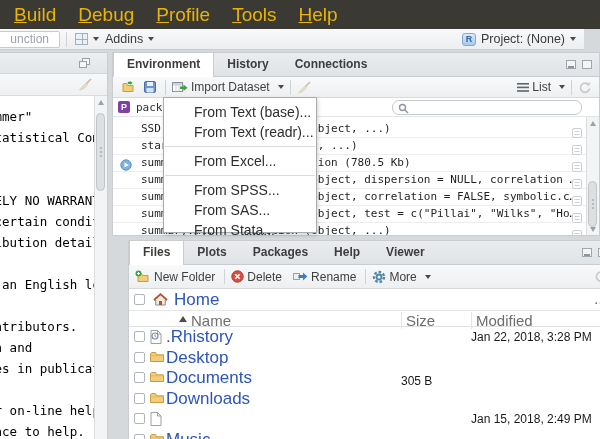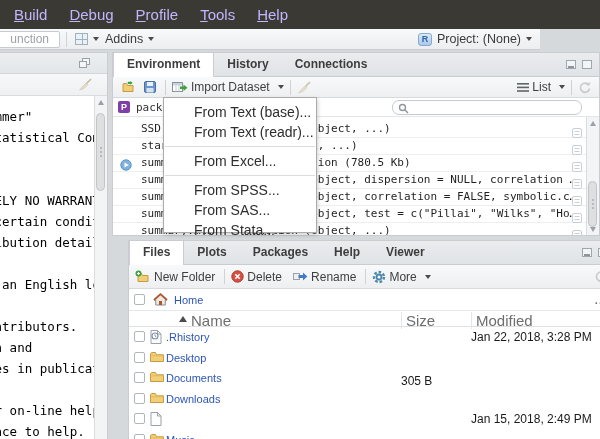--- a/index.html
+++ b/index.html
@@ -3,25 +3,25 @@
 <meta charset="utf-8">
 <style>
   * { margin:0; padding:0; box-sizing:border-box; }
   html,body { width:600px; height:439px; overflow:hidden; }
   #root { position:relative; width:600px; height:439px; background:#D5D9DB;
           font-family:"Liberation Sans", sans-serif; color:#2E2E2E; }
 
   
   .menubar { position:absolute; left:0; top:0; width:600px; height:29px;
              background:#3B3934; display:flex; align-items:center; padding-left:3px; }
-  .menu-item { display:inline-block; color:#c4b5fd; font-size:15px; padding:0 11px; cursor:default; }
+  .menu-item { display:inline-block; color:#eab308; font-size:19px; padding:0 11px; cursor:default; }
   .menu-item::first-letter { text-decoration:underline; }
 
   
-  .main-toolbar { position:absolute; left:0; top:29px; width:540px; height:21px;
+  .main-toolbar { position:absolute; left:0; top:29px; width:584px; height:21px;
                   background:linear-gradient(#F8F9FA,#ECEEF0); border-bottom:1px solid #C9CDD1;
                   display:flex; align-items:center; }
   .goto-box { width:64px; height:17px; margin-left:-4px; border:1px solid #C7CBCF; border-radius:2px;
               background:#FFF; overflow:hidden; }
   .goto-text { display:block; text-align:right; padding-right:10px; color:#9CA2A8;
                font-size:12px; line-height:15px; white-space:nowrap; }
   .vsep { width:1px; height:15px; background:#CFD3D6; margin:0 6px; }
   .grid-icon { position:relative; width:13px; height:12px; border:1px solid #9FB0BE;
                background:#EAF1F7; display:inline-block; }
   .grid-icon::before { content:""; position:absolute; left:0; right:0; top:5px; height:1px; background:#9FB0BE; }
@@ -100,21 +100,21 @@
   .env-scroll { top:64px; bottom:0; }
 
   
   .files-pane { left:128px; top:240px; width:488px; height:199px; border-bottom:none; }
   .files-toolbar { height:24px; }
   .crumb-row { position:relative; height:22px; border-bottom:1px solid #E4E7E9;
                display:flex; align-items:center; }
   .checkbox { width:11px; height:11px; border:1px solid #AEB6BC; border-radius:2px; background:#FFF;
               display:inline-block; }
   .crumb-row .checkbox { margin:0 8px 0 5px; }
-  .link { color:#2D55B8; font-size:11px; }
+  .link { color:#2D55B8; font-size:17px; }
   .crumb-home-label { margin-left:6px; }
   .crumb-dots { margin-left:auto; margin-right:8px; color:#6E6E6E; font-weight:bold; font-size:11px;
                 letter-spacing:1px; }
   .fheader { position:relative; height:16px; border-bottom:1px solid #DEE1E3; font-size:15px; color:#6E6E6E; }
   .sort-tri { position:absolute; left:50px; top:5px; width:0; height:0; border-left:4px solid transparent;
               border-right:4px solid transparent; border-bottom:6px solid #4C4C4C; }
   .h-name { position:absolute; left:62px; top:1px; }
   .h-size { position:absolute; left:272px; top:1px; border-left:1px solid #E3E6E8; padding-left:4px; }
   .h-mod  { position:absolute; left:342px; top:1px; border-left:1px solid #E3E6E8; padding-left:4px; }
   .frows { position:absolute; left:0; top:86px; right:0; bottom:0; overflow:hidden; }

